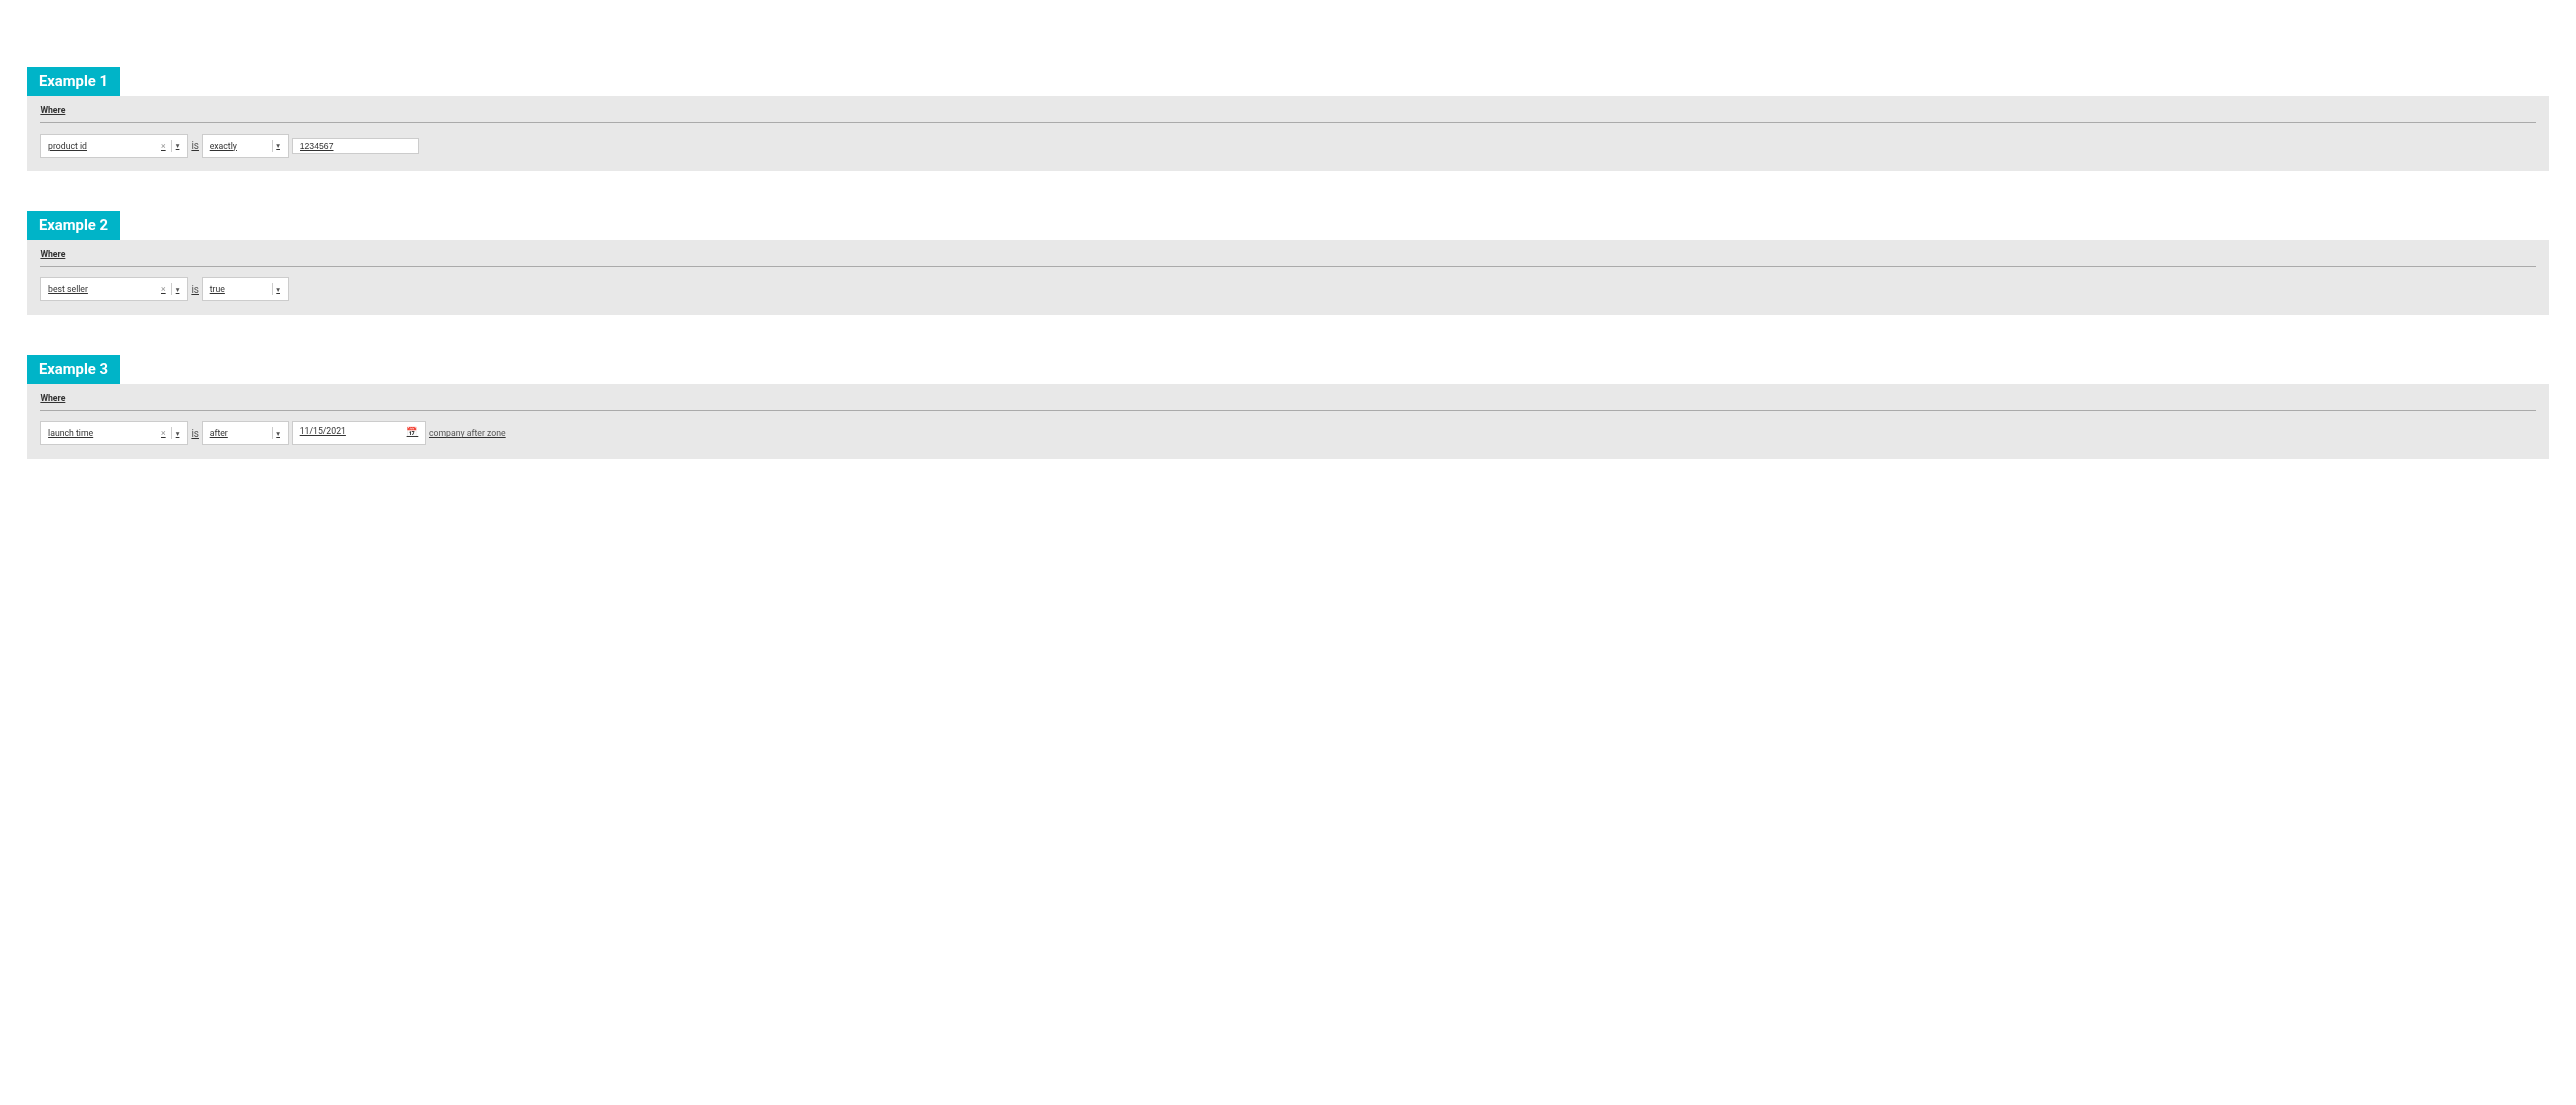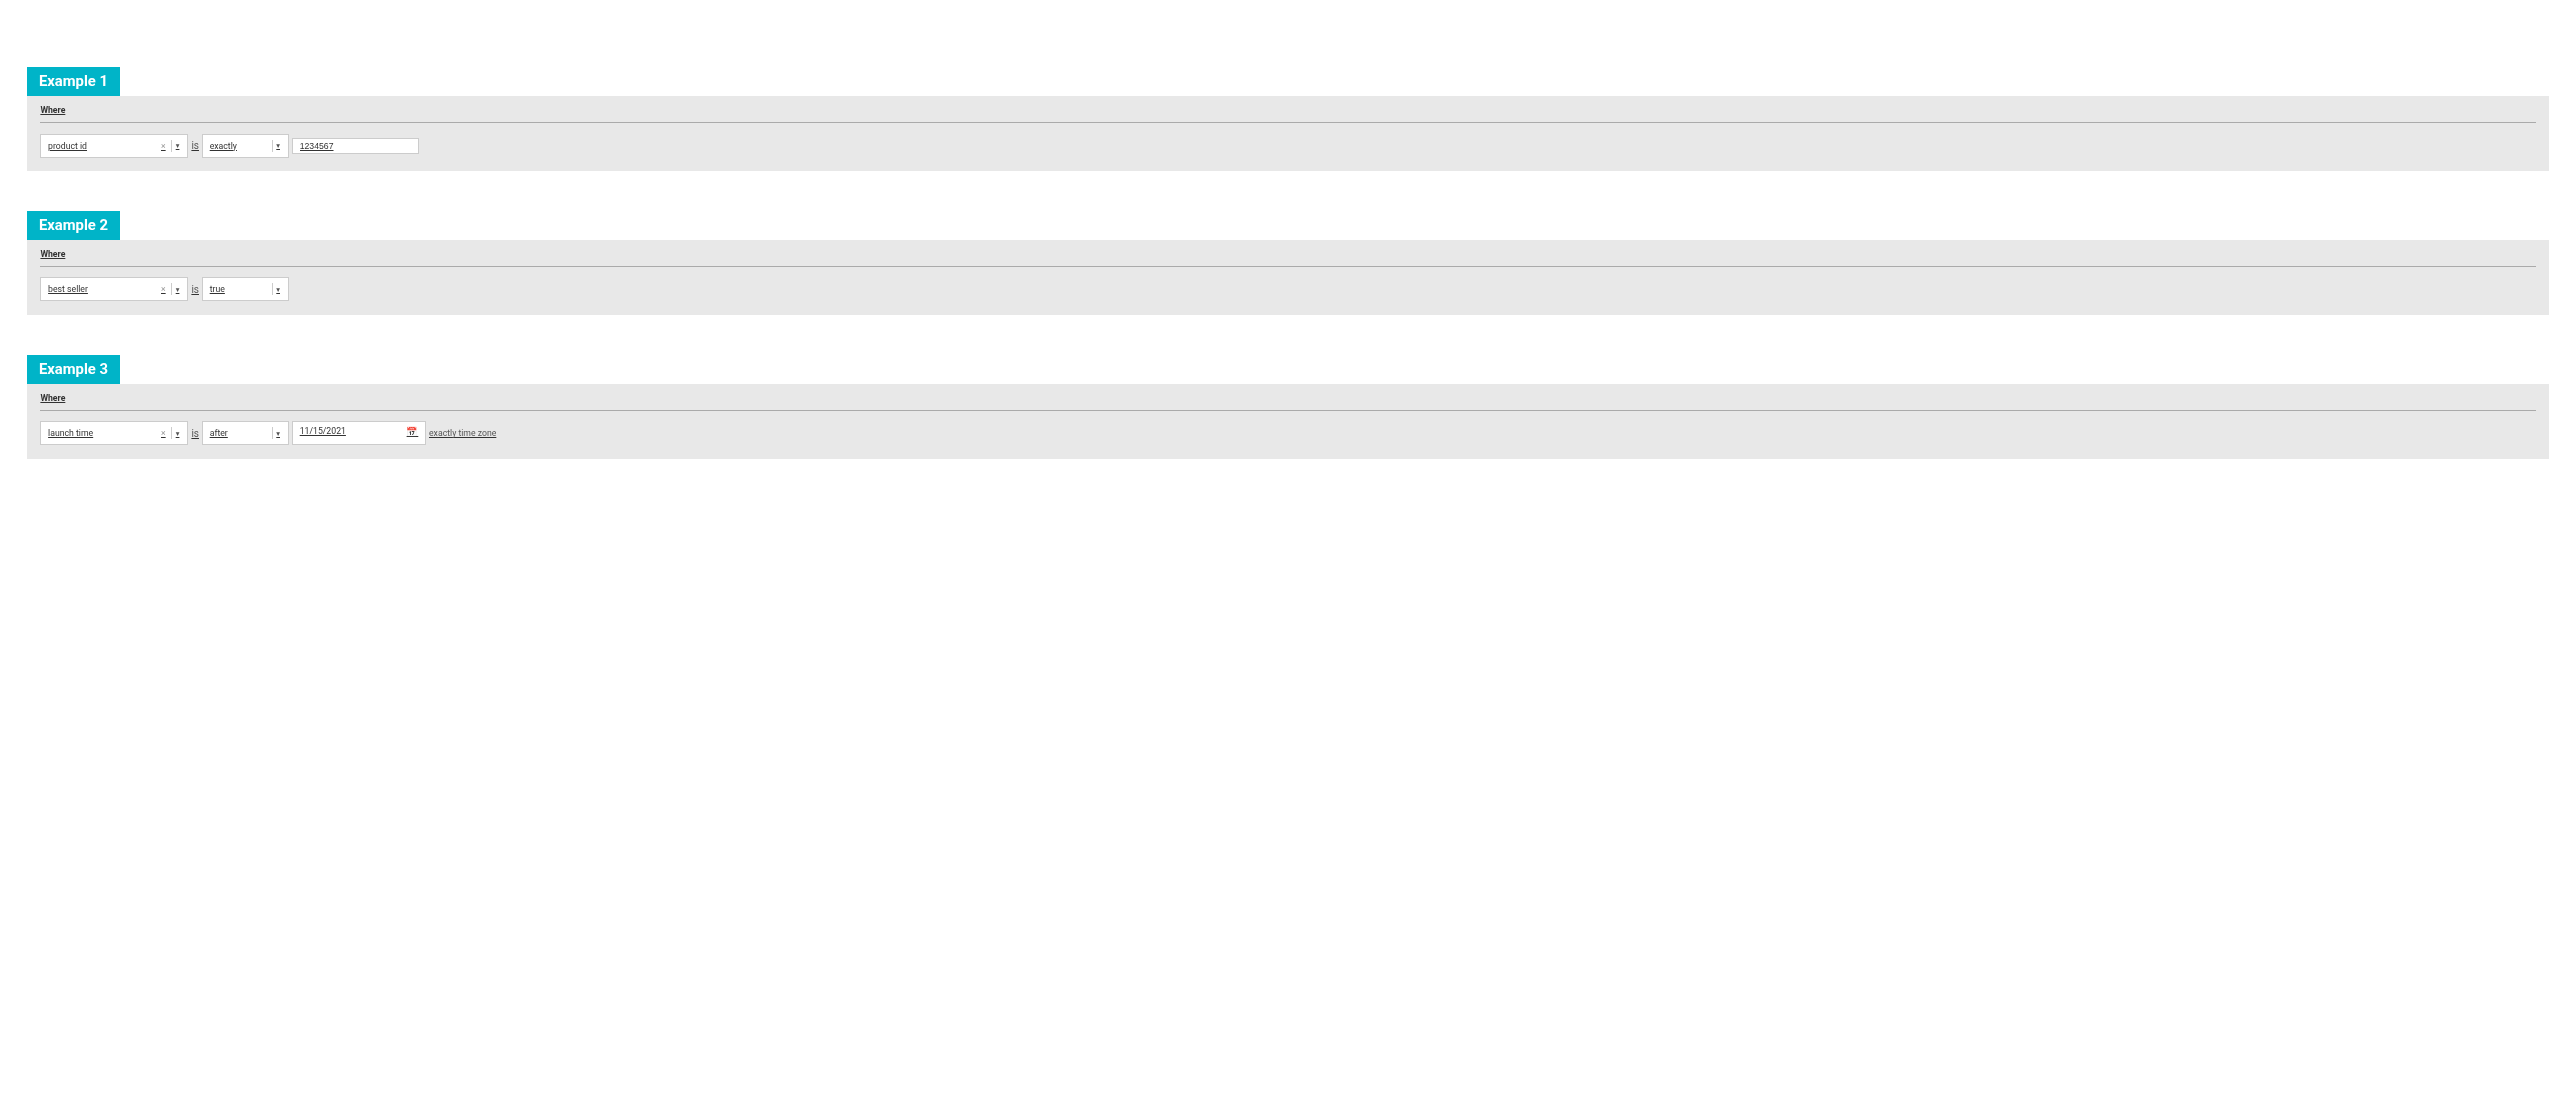--- a/index.html
+++ b/index.html
@@ -241,17 +241,17 @@
         <span class="operator-select-text">after</span>
         <div class="divider-vert"></div>
         <span class="chevron-btn">▾</span>
       </div>
 
       <div class="value-input-date">
         <span class="value-input-date-text">11/15/2021</span>
         <span class="calendar-icon">📅</span>
       </div>
 
-      <span class="timezone-label">exactly time zone</span>
+      <span class="timezone-label">company after zone</span>
     </div>
   </div>
 </div>
 
 
 </body></html>

